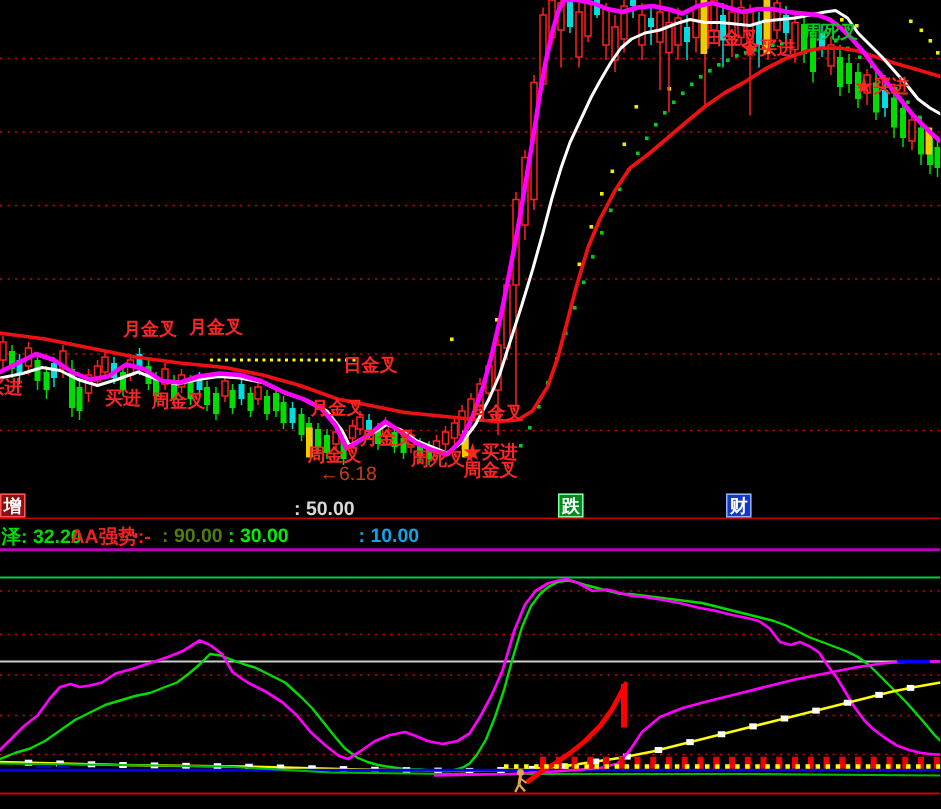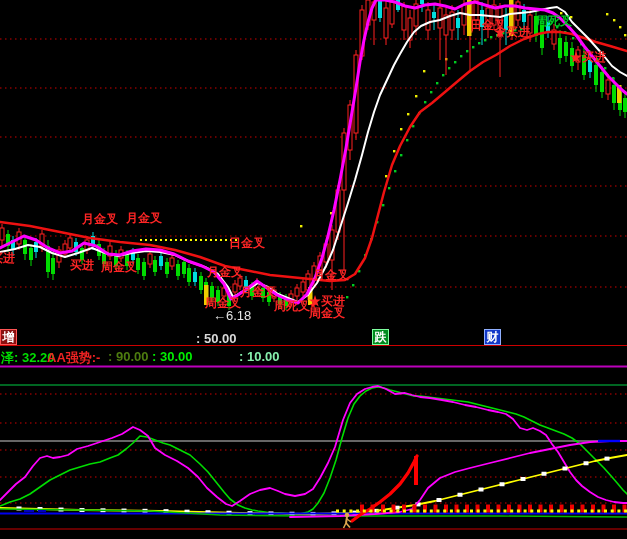--- a/index.html
+++ b/index.html
@@ -467,25 +467,25 @@
       <span class="ann" style="left: 274px; top: 300px; color: rgb(255, 37, 37);">周死叉</span>
       <span class="ann" style="left: 313px; top: 269px; color: rgb(255, 37, 37);">月金叉</span>
       <span class="ann" style="left: 309px; top: 295px; color: rgb(255, 37, 37);">★买进</span>
       <span class="ann" style="left: 309px; top: 307px; color: rgb(255, 37, 37);">周金叉</span>
       <span class="ann" style="left: 470px; top: 19px; color: rgb(255, 37, 37);">日金叉</span>
       <span class="ann" style="left: 494px; top: 26px; color: rgb(255, 37, 37);">★买进</span>
       <span class="ann" style="left: 570px; top: 51px; color: rgb(255, 37, 37);">★买进</span>
       <span class="ann" style="left: 536px; top: 15px; color: rgb(0, 204, 34);">周死叉</span>
     </div>
 
-  <span class="price-label" style="left: 213px; top: 308px; color: #e5e5e5;">←6.18</span>
+  <span class="price-label" style="left: 213px; top: 308px; color: #c2410c;">←6.18</span>
 
   <span class="chip" style="left: 0px; top: 329px; background: rgb(138, 16, 16); border-color: rgb(255, 85, 85); color: rgb(255, 255, 255);">增</span>
   <span class="chip" style="left: 372px; top: 329px; background: rgb(0, 138, 30); border-color: rgb(127, 255, 159); color: rgb(255, 255, 255);">跌</span>
   <span class="chip" style="left: 484px; top: 329px; background: rgb(18, 56, 200); border-color: rgb(144, 176, 255); color: rgb(255, 255, 255);">财</span>
 
   <span class="ind" style="left: 1px; top: 349px; color: rgb(0, 221, 0); text-align: right;">泽: 32.20</span>
   <span class="ind" style="left: 47px; top: 349px; color: rgb(238, 34, 34);">AA强势:-</span>
   <span class="ind" style="left: 108px; top: 349px; color: #4d7c0f;">: 90.00</span>
   <span class="ind" style="left: 152px; top: 349px; color: rgb(0, 238, 0);">: 30.00</span>
   <span class="ind" style="left: 196px; top: 331px; color: rgb(216, 216, 216);">: 50.00</span>
-  <span class="ind" style="left: 239px; top: 349px; color: #86efac;">: 10.00</span>
+  <span class="ind" style="left: 239px; top: 349px; color: #0ea5e9;">: 10.00</span>
 </div>
 
 </body></html>

